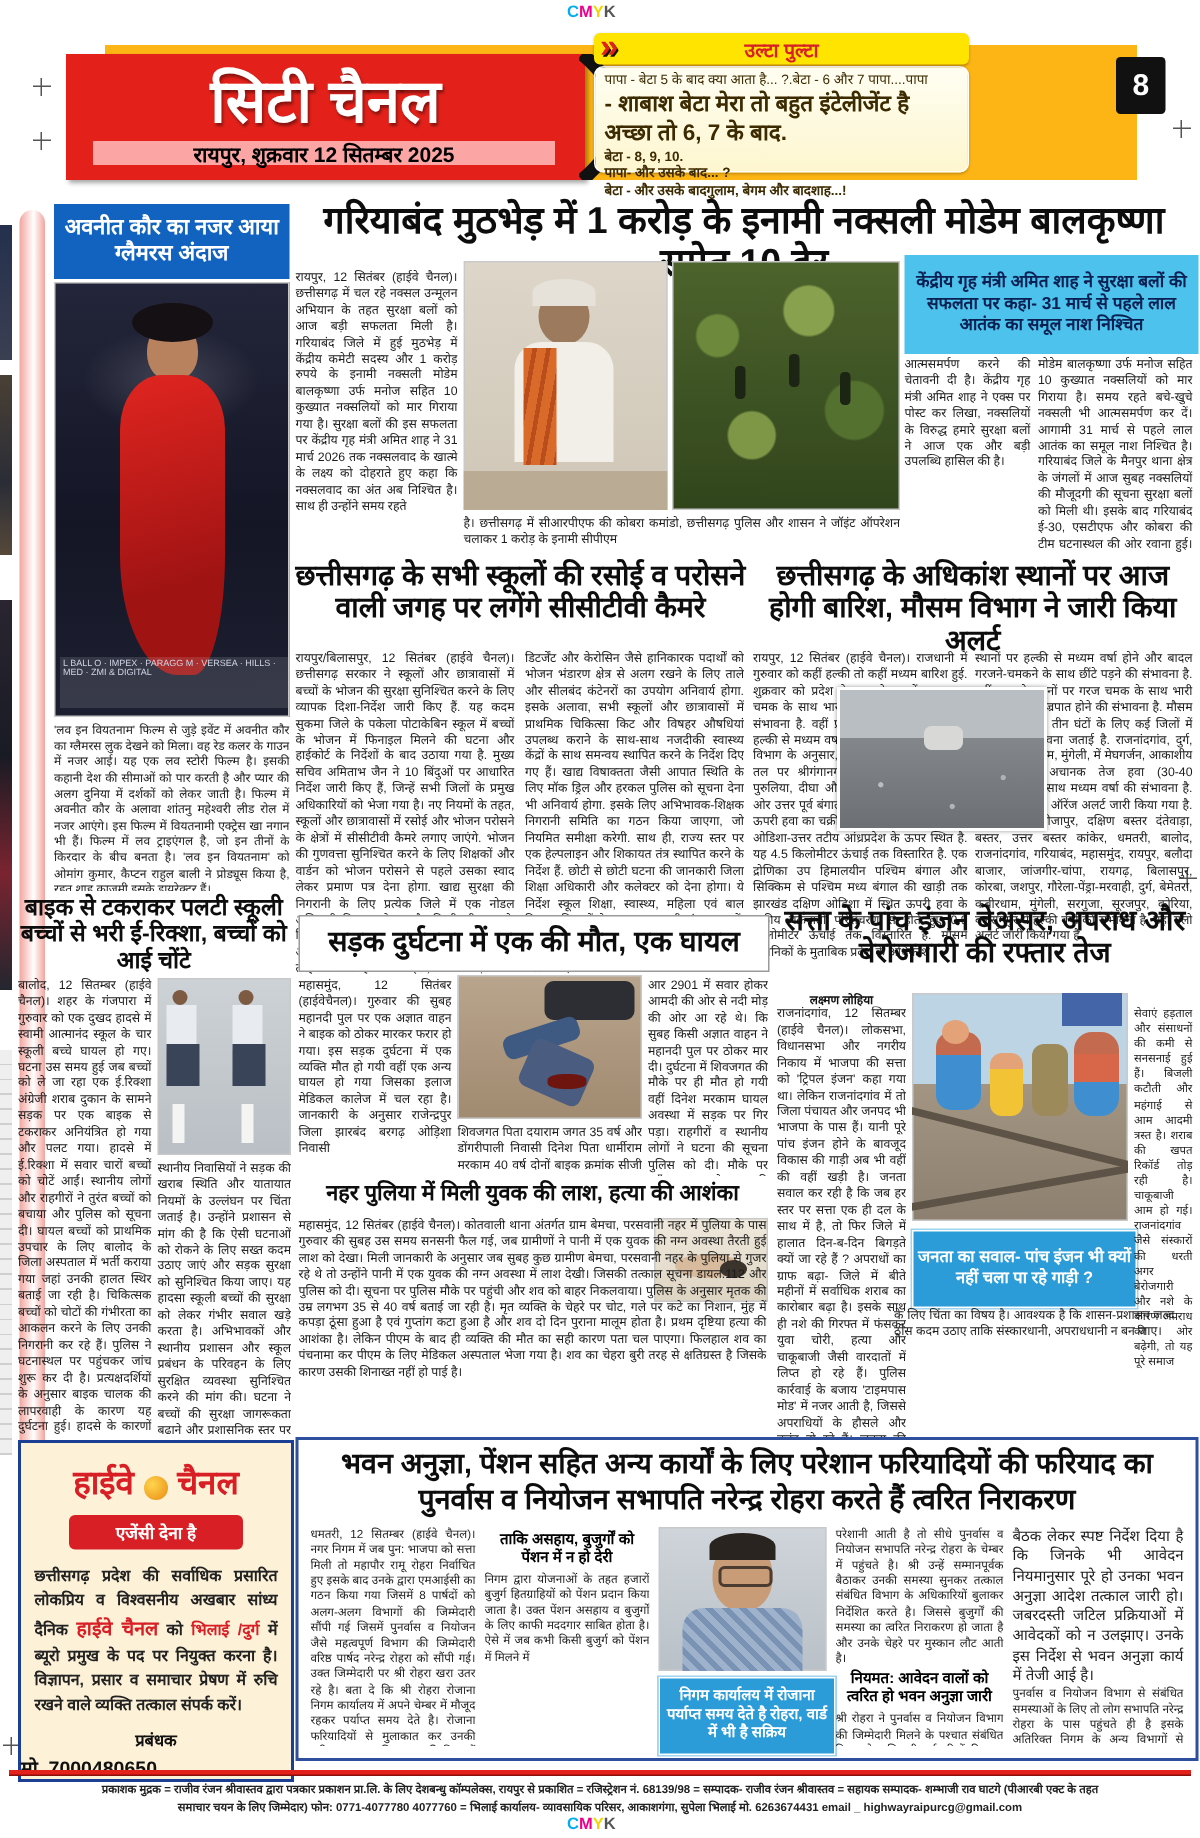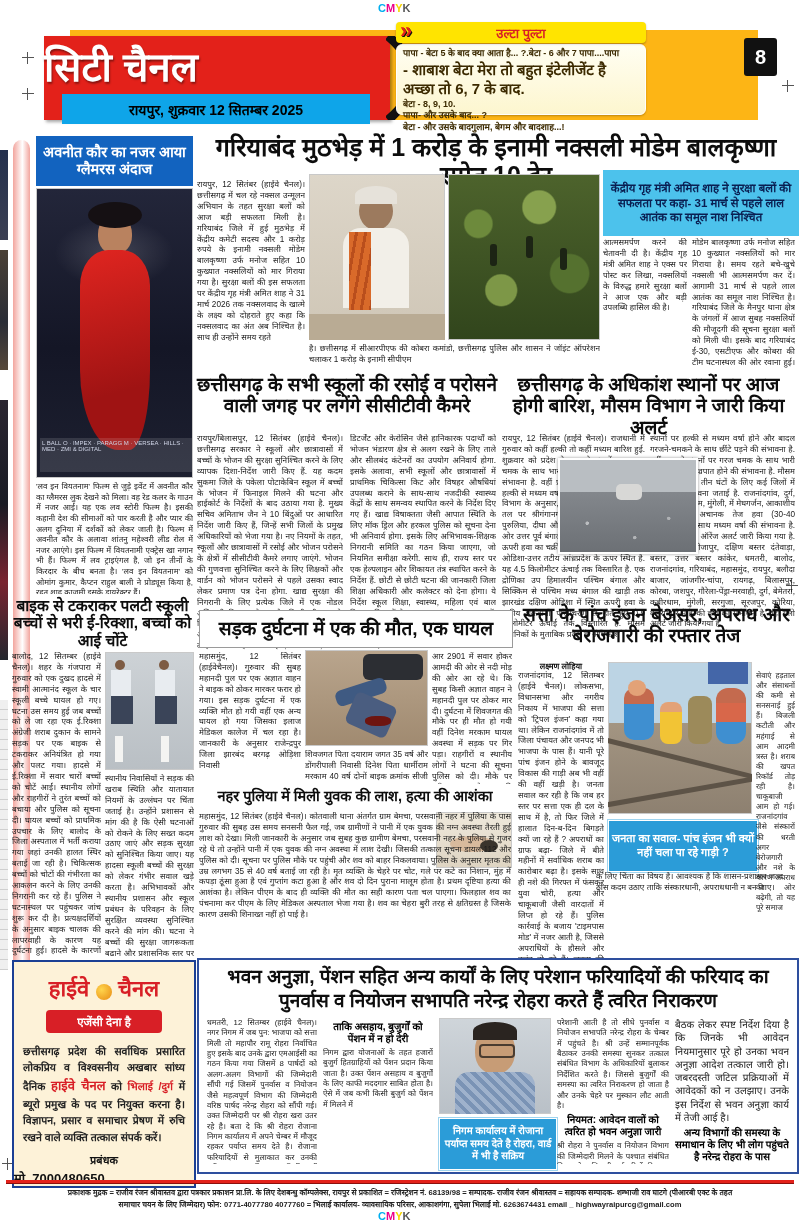--- a/index.html
+++ b/index.html
@@ -26,36 +26,36 @@
 
 <div class="abs mark" style="left:22px;top:52px"></div>
 <div class="abs mark" style="left:22px;top:88px"></div>
 <div class="abs mark" style="left:782px;top:80px"></div>
 <div class="abs mark" style="left:786px;top:580px"></div>
 <div class="abs mark" style="left:2px;top:1158px"></div>
 <div class="abs mark" style="left:786px;top:1152px"></div>
 
 <div class="abs" style="left:70px;top:30px;width:688px;height:90px;background:#fdb515"></div>
 <div class="abs" style="left:44px;top:36px;width:346px;height:84px;background:#e3211a;box-shadow:2px 2px 3px rgba(0,0,0,.35)">
-  <div style="color:#fff;font-weight:bold;font-size:40px;margin-top:2px;text-shadow:1px 2px 2px rgba(0,0,0,.4)">सिटी चैनल</div>
-  <div class="abs" style="left:18px;top:58px;width:308px;height:30px;background:#0ea5e9;display:flex;align-items:center;justify-content:center">
+  <div style="color:#fff;font-weight:bold;font-size:40px;text-align:center;margin-top:2px;text-shadow:1px 2px 2px rgba(0,0,0,.4)">सिटी चैनल</div>
+  <div class="abs" style="left:18px;top:58px;width:308px;height:16px;background:#fca5a5;display:flex;align-items:center;justify-content:center">
     <span style="font-size:14px;font-weight:bold;color:#000">रायपुर, शुक्रवार 12 सितम्बर 2025</span>
   </div>
 </div>
 <svg class="abs" style="left:386px;top:36px" width="28" height="84" viewBox="0 0 28 84">
     <path d="M2 0 Q26 20 26 42 Q26 64 2 84" fill="none" stroke="#111" stroke-width="9"></path>
   </svg>
 
 <div class="abs" style="left:396px;top:22px;width:250px;height:94px">
   <div style="position:relative;background:#ffe400;border-radius:4px;height:21px;display:flex;align-items:center;justify-content:center;box-shadow:0 1px 2px rgba(0,0,0,.3)">
     <span class="abs" style="left:4px;top:-4px;color:#e3211a;font-size:22px;font-weight:bold;text-shadow:1px 1px 0 #111">»</span>
     <span style="color:#d81f26;font-weight:bold;font-size:13px">उल्टा पुल्टा</span>
   </div>
   <div style="background:linear-gradient(180deg,#fffef2,#fdf6cf);border-radius:6px;border:1px solid #fff;margin-top:1px;padding:3px 6px;height:63px;box-shadow:0 1px 2px rgba(0,0,0,.25)">
-    <div style="font-size:9px;font-weight:bold;color:#3c2a00;line-height:1.3">पापा - बेटा 5 के बाद क्या आता है... ?.बेटा - 6 और 7 पापा....पापा</div>
+    <div style="font-size:9px;font-weight:normal;color:#3c2a00;line-height:1.3">पापा - बेटा 5 के बाद क्या आता है... ?.बेटा - 6 और 7 पापा....पापा</div>
     <div style="font-size:15px;font-weight:bold;color:#3c2a00;line-height:1.3">- शाबाश बेटा मेरा तो बहुत इंटेलीजेंट है अच्छा तो 6, 7 के बाद.</div>
     <div style="font-size:9px;font-weight:bold;color:#3c2a00;line-height:1.3">बेटा - 8, 9, 10.</div>
     <div style="font-size:9px;font-weight:bold;color:#3c2a00;line-height:1.3">पापा- और उसके बाद... ?</div>
     <div style="font-size:9px;font-weight:bold;color:#3c2a00;line-height:1.3">बेटा - और उसके बादगुलाम, बेगम और बादशाह...!</div>
   </div>
 </div>
 
 <div class="abs" style="left:744px;top:38px;width:33px;height:38px;background:#111;border-radius:3px;display:flex;align-items:center;justify-content:center">
   <span style="color:#fff;font-weight:bold;font-size:20px">8</span>
 </div>
@@ -197,21 +197,20 @@
   <div class="abs caption-blue" style="left:240px;top:158px;width:112px;height:46px;font-size:10px;padding:2px">
     <span>निगम कार्यालय में रोजाना पर्याप्त समय देते है रोहरा, वार्ड में भी है सक्रिय</span>
   </div>
   <div class="abs" style="left:358px;top:58px;width:112px;height:146px;overflow:hidden">
     <div class="body-txt" style="font-size:7.8px">परेशानी आती है तो सीधे पुनर्वास व नियोजन सभापति नरेन्द्र रोहरा के चेम्बर में पहुंचते है। श्री उन्हें सम्मानपूर्वक बैठाकर उनकी समस्या सुनकर तत्काल संबंधित विभाग के अधिकारियों बुलाकर निर्देशित करते है। जिससे बुजुर्गों की समस्या का त्वरित निराकरण हो जाता है और उनके चेहरे पर मुस्कान लौट आती है।</div>
     <div class="subhead-in">नियमत: आवेदन वालों को त्वरित हो भवन अनुज्ञा जारी</div>
     <div class="body-txt" style="font-size:7.8px">श्री रोहरा ने पुनर्वास व नियोजन विभाग की जिम्मेदारी मिलने के पश्चात संबंधित विभाग के अधिकारी कर्मचारियों की</div>
   </div>
   <div class="abs" style="left:476px;top:58px;width:114px;height:146px;overflow:hidden">
     <div class="body-txt" style="font-size:10px">बैठक लेकर स्पष्ट निर्देश दिया है कि जिनके भी आवेदन नियमानुसार पूरे हो उनका भवन अनुज्ञा आदेश तत्काल जारी हो। जबरदस्ती जटिल प्रक्रियाओं में आवेदकों को न उलझाए। उनके इस निर्देश से भवन अनुज्ञा कार्य में तेजी आई है।</div>
-    <div class="subhead-in">अन्य विभागों की समस्या के समाधान के लिए भी लोग पहुंचते है नरेन्द्र रोहरा के पास</div>
     <div class="body-txt" style="font-size:7.8px">पुनर्वास व नियोजन विभाग से संबंधित समस्याओं के लिए तो लोग सभापति नरेन्द्र रोहरा के पास पहुंचते ही है इसके अतिरिक्त निगम के अन्य विभागों से संबंधित कार्यों के लिए लोग मिलनसार व्यक्तित्व के धनी, अनुभवी, श्री रोहरा के पास पहुंचते है। और श्री रोहरा उनकी उम्मीदों पर खरा उतरते हुए संबंधित विभाग के अधिकारी कर्मचारियों से चर्चा कर उनकी समस्याओं के निराकरण का हर संभव प्रयास करते है।</div>
   </div>
 </div>
 
 <div class="abs" style="left:6px;top:1180px;width:788px;height:3px;background:#e3211a;border-bottom:1px solid #8c0f0c"></div>
 <div class="abs" style="left:10px;top:1187px;width:780px;text-align:center;font-size:7.6px;font-weight:bold;color:#222;line-height:1.6">
   <div>प्रकाशक मुद्रक = राजीव रंजन श्रीवास्तव द्वारा पत्रकार प्रकाशन प्रा.लि. के लिए देशबन्धु कॉम्पलेक्स, रायपुर से प्रकाशित = रजिस्ट्रेशन नं. 68139/98 = सम्पादक- राजीव रंजन श्रीवास्तव = सहायक सम्पादक- शम्भाजी राव घाटगे (पीआरबी एक्ट के तहत</div>
   <div>समाचार चयन के लिए जिम्मेदार) फोन: 0771-4077780 4077760 = भिलाई कार्यालय- व्यावसायिक परिसर, आकाशगंगा, सुपेला भिलाई मो. 6263674431 email _ highwayraipurcg@gmail.com</div>
 </div>
 <div class="abs" style="left:378px;top:1210px;width:60px;font-size:11px;font-weight:bold"><span style="color:#00aeef">C</span><span style="color:#ec008c">M</span><span style="color:#f5d400">Y</span><span style="color:#555">K</span></div>

